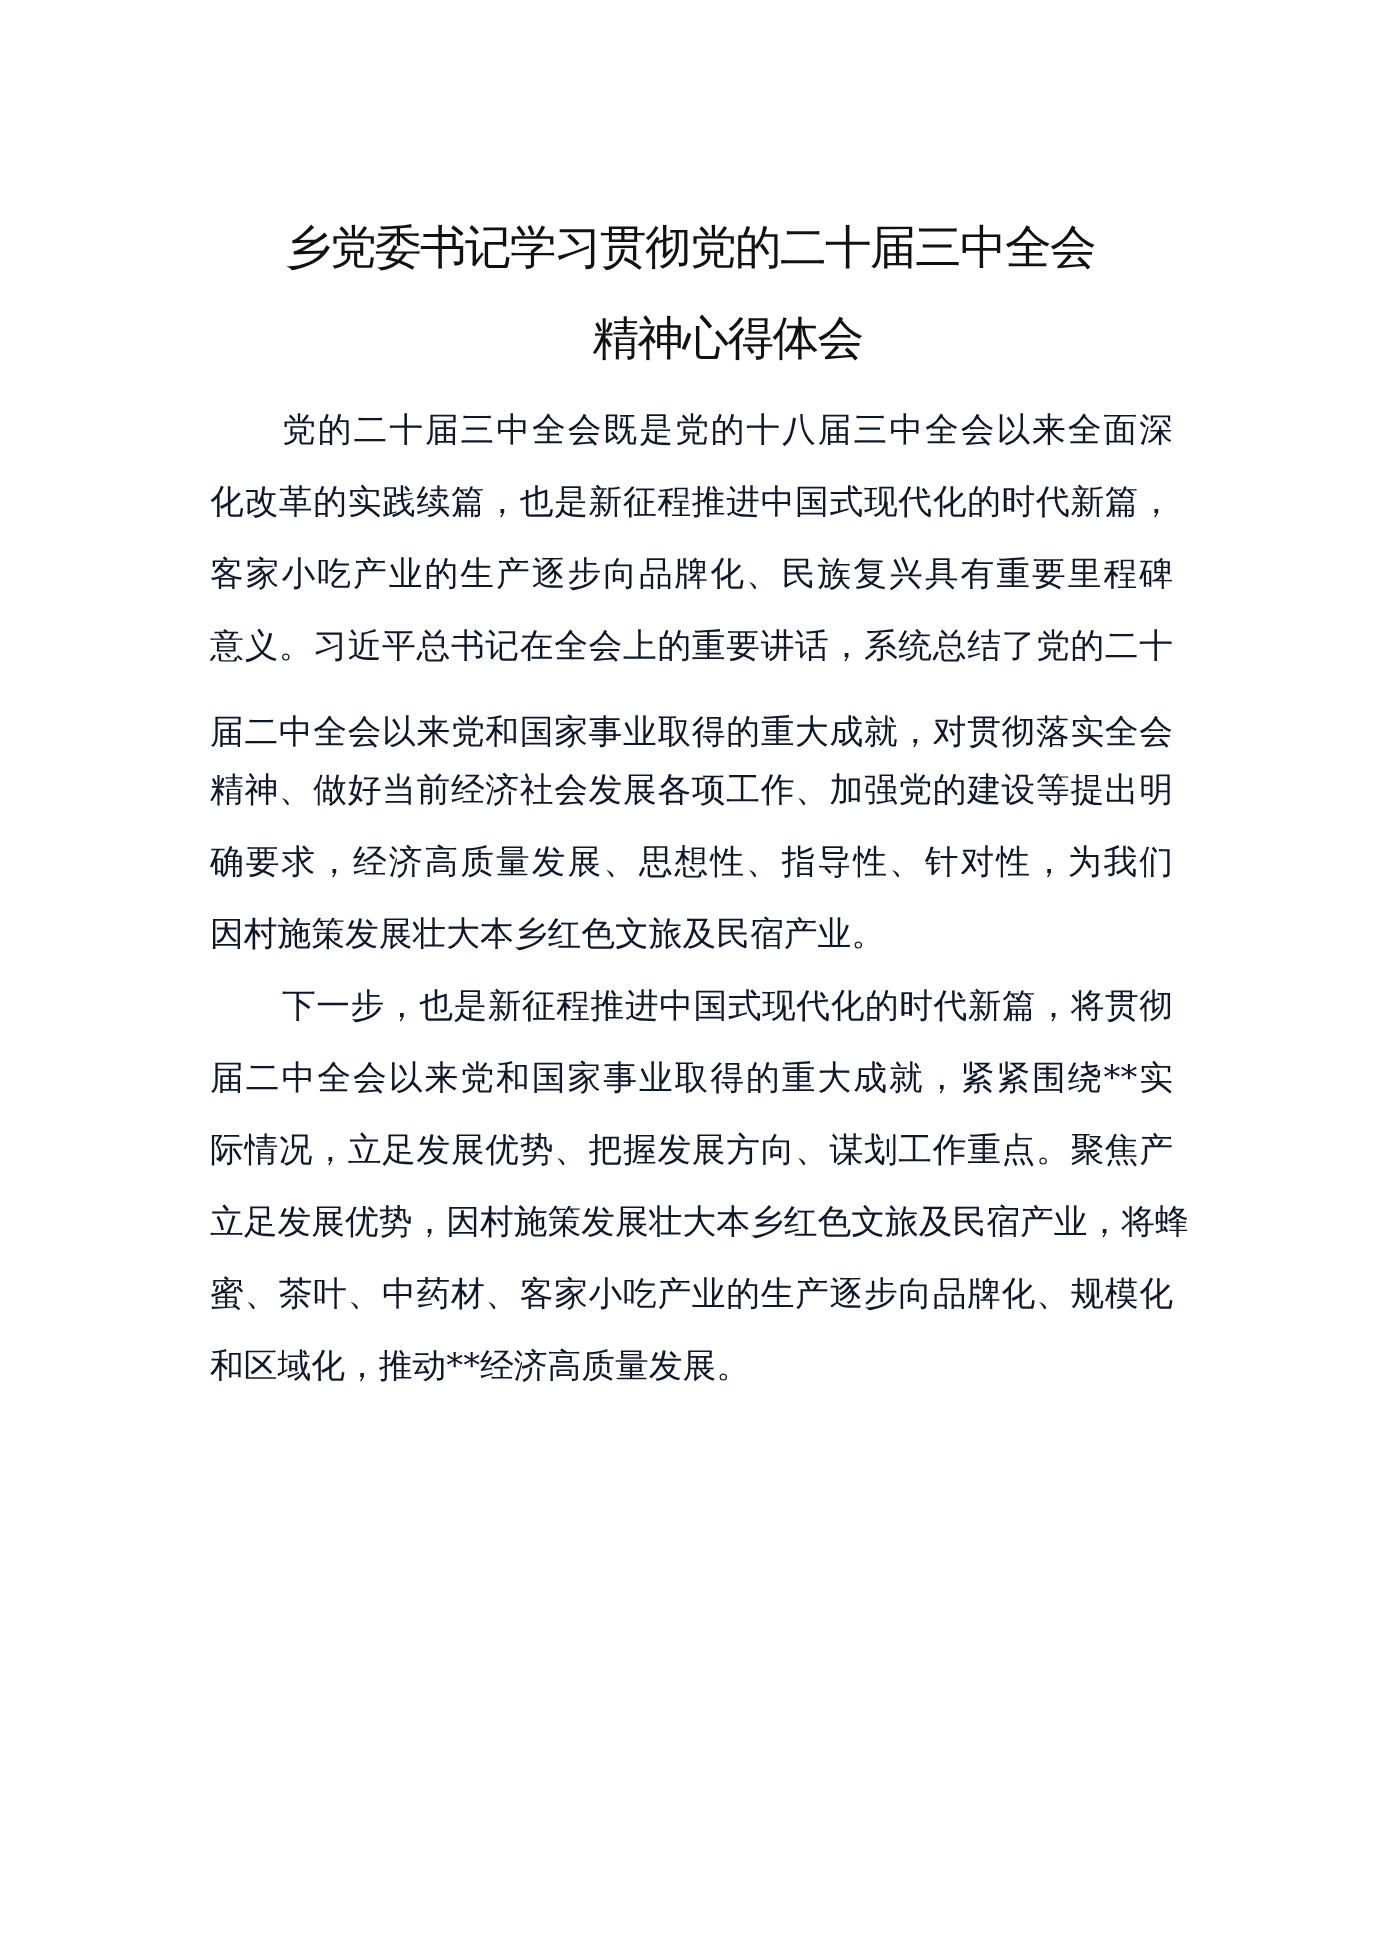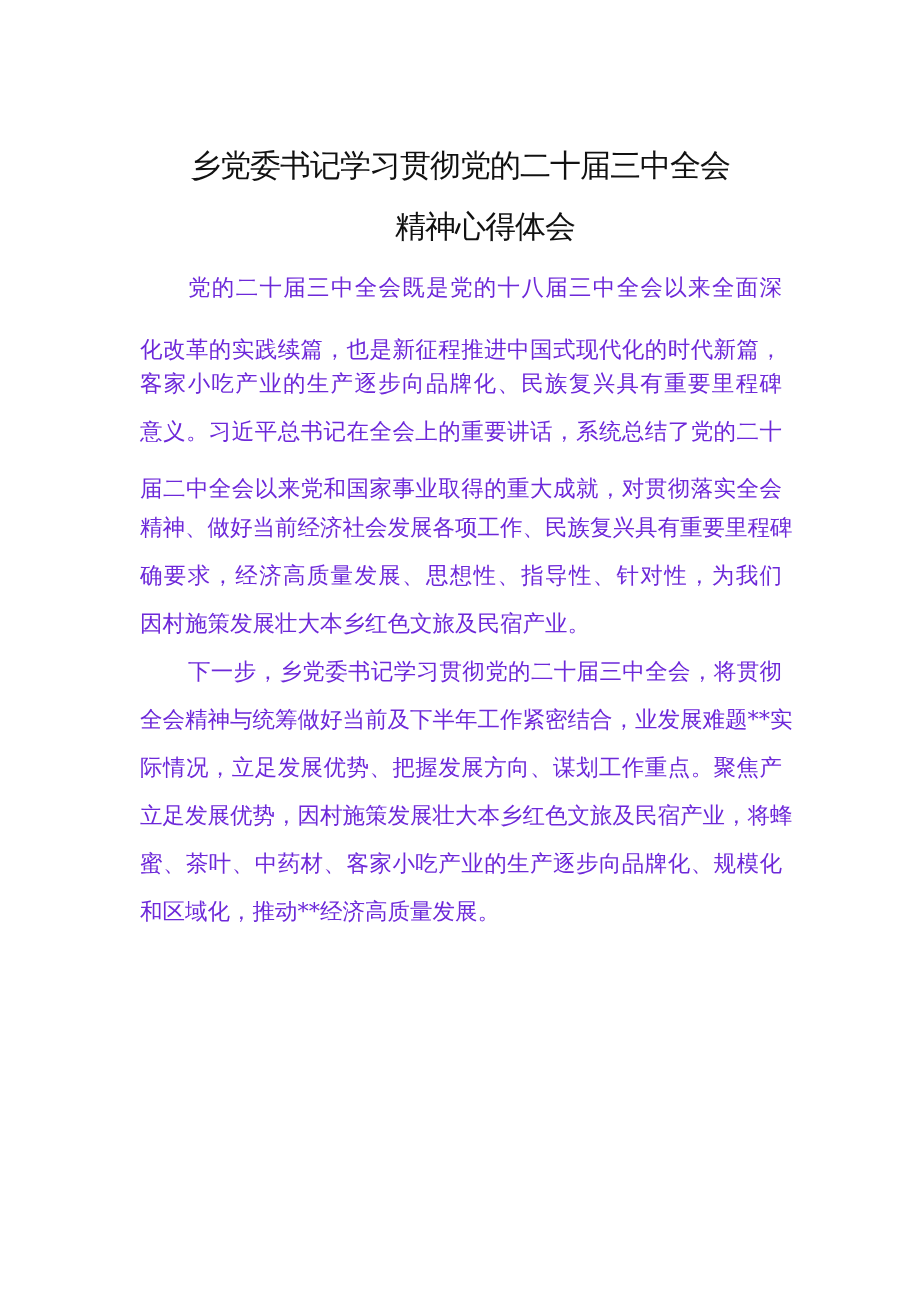--- a/index.html
+++ b/index.html
@@ -4,44 +4,44 @@
   <style>
     html, body { margin: 0; padding: 0; background: #ffffff; }
     body { width: 920px; height: 1301px; position: relative; overflow: hidden; }
     .page { position: absolute; left: 0; top: 0; width: 920px; height: 1301px; background: #fff; }
     .title { position: absolute; left: 0; width: 920px; text-align: center;
       font-family: "DejaVu Sans", sans-serif; font-size: 31px; color: #111; letter-spacing: -1px;
       line-height: 48px; }
     .title.l1 { top: 141px; }
     .title.l2 { top: 202px; margin-left: 25px; }
     .line { position: absolute; left: 140px; width: 642px; height: 48px; line-height: 48px;
-      font-family: "DejaVu Serif", serif; font-size: 22.5px; color: #6d28d9;
+      font-family: "DejaVu Serif", serif; font-size: 22.5px; color: #0f172a;
       white-space: nowrap; text-align: justify; text-align-last: justify; }
     .line.indent { left: 188px; width: 594px; }
     .line.last { text-align-last: left; }
   </style>
 </head>
 <body>
 
 <div class="page">
   <div class="title l1">乡党委书记学习贯彻党的二十届三中全会</div>
   <div class="title l2">精神心得体会</div>
 
   <div>
     <div class="line indent" style="top:263px">党的二十届三中全会既是党的十八届三中全会以来全面深</div>
-    <div class="line" style="top:325px">化改革的实践续篇，也是新征程推进中国式现代化的时代新篇，</div>
+    <div class="line" style="top:311px">化改革的实践续篇，也是新征程推进中国式现代化的时代新篇，</div>
     <div class="line" style="top:359px">客家小吃产业的生产逐步向品牌化、民族复兴具有重要里程碑</div>
     <div class="line" style="top:407px">意义。习近平总书记在全会上的重要讲话，系统总结了党的二十</div>
     <div class="line" style="top:464px">届二中全会以来党和国家事业取得的重大成就，对贯彻落实全会</div>
-    <div class="line" style="top:503px">精神、做好当前经济社会发展各项工作、民族复兴具有重要里程碑</div>
+    <div class="line" style="top:503px">精神、做好当前经济社会发展各项工作、加强党的建设等提出明</div>
     <div class="line" style="top:551px">确要求，经济高质量发展、思想性、指导性、针对性，为我们</div>
     <div class="line last" style="top:599px">因村施策发展壮大本乡红色文旅及民宿产业。</div>
   </div>
 
   <div>
-    <div class="line indent" style="top:647px">下一步，乡党委书记学习贯彻党的二十届三中全会，将贯彻</div>
-    <div class="line" style="top:695px">全会精神与统筹做好当前及下半年工作紧密结合，业发展难题**实</div>
+    <div class="line indent" style="top:647px">下一步，也是新征程推进中国式现代化的时代新篇，将贯彻</div>
+    <div class="line" style="top:695px">届二中全会以来党和国家事业取得的重大成就，紧紧围绕**实</div>
     <div class="line" style="top:743px">际情况，立足发展优势、把握发展方向、谋划工作重点。聚焦产</div>
     <div class="line" style="top:791px">立足发展优势，因村施策发展壮大本乡红色文旅及民宿产业，将蜂</div>
     <div class="line" style="top:839px">蜜、茶叶、中药材、客家小吃产业的生产逐步向品牌化、规模化</div>
     <div class="line last" style="top:887px">和区域化，推动**经济高质量发展。</div>
   </div>
 </div>
 
 </body></html>

